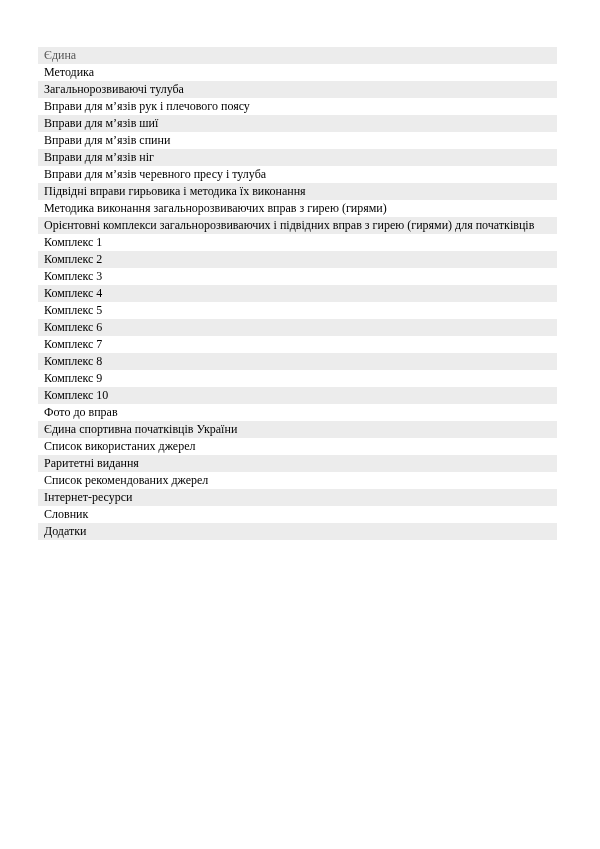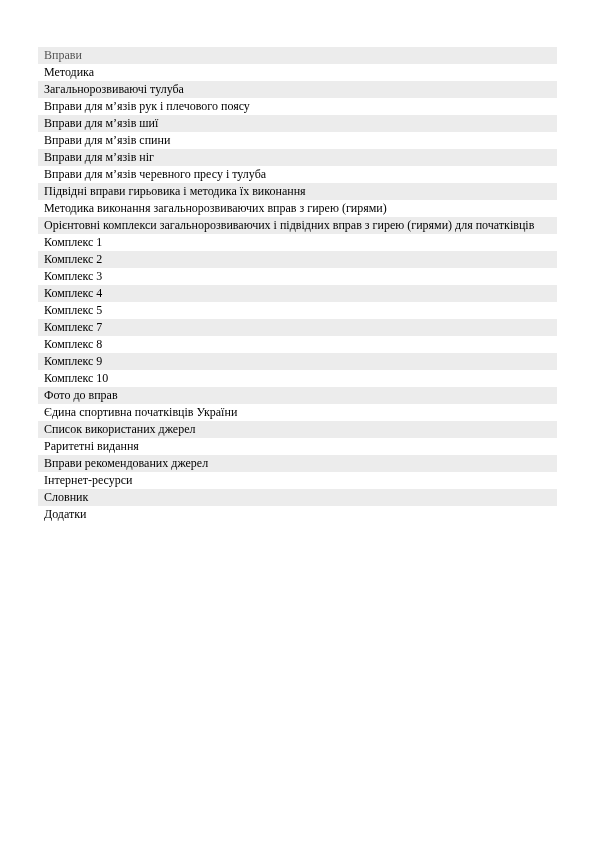--- a/index.html
+++ b/index.html
@@ -37,41 +37,42 @@
   }
   .toc-row.muted {
     font-weight: 400;
     color: var(--muted-color, #555555);
   }
 </style>
 </head>
 <body>
 
 <div class="toc" id="toc-list">
-    <div class="toc-row muted">Вправи</div>
+    <div class="toc-row muted">Єдина</div>
     <div class="toc-row">Методика</div>
     <div class="toc-row">Загальнорозвиваючі тулуба</div>
     <div class="toc-row">Вправи для м’язів рук і плечового поясу</div>
     <div class="toc-row">Вправи для м’язів шиї</div>
     <div class="toc-row">Вправи для м’язів спини</div>
     <div class="toc-row">Вправи для м’язів ніг</div>
     <div class="toc-row">Вправи для м’язів черевного пресу і тулуба</div>
     <div class="toc-row">Підвідні вправи гирьовика і методика їх виконання</div>
     <div class="toc-row">Методика виконання загальнорозвиваючих вправ з гирею (гирями)</div>
     <div class="toc-row">Орієнтовні комплекси загальнорозвиваючих і підвідних вправ з гирею (гирями) для початківців</div>
     <div class="toc-row">Комплекс 1</div>
     <div class="toc-row">Комплекс 2</div>
     <div class="toc-row">Комплекс 3</div>
     <div class="toc-row">Комплекс 4</div>
     <div class="toc-row">Комплекс 5</div>
+    <div class="toc-row">Комплекс 6</div>
     <div class="toc-row">Комплекс 7</div>
     <div class="toc-row">Комплекс 8</div>
     <div class="toc-row">Комплекс 9</div>
     <div class="toc-row">Комплекс 10</div>
     <div class="toc-row">Фото до вправ</div>
     <div class="toc-row">Єдина спортивна початківців України</div>
     <div class="toc-row">Список використаних джерел</div>
     <div class="toc-row">Раритетні видання</div>
-    <div class="toc-row">Вправи рекомендованих джерел</div>
+    <div class="toc-row">Список рекомендованих джерел</div>
     <div class="toc-row">Інтернет-ресурси</div>
     <div class="toc-row">Словник</div>
     <div class="toc-row">Додатки</div>
   </div>
 
 </body></html>

